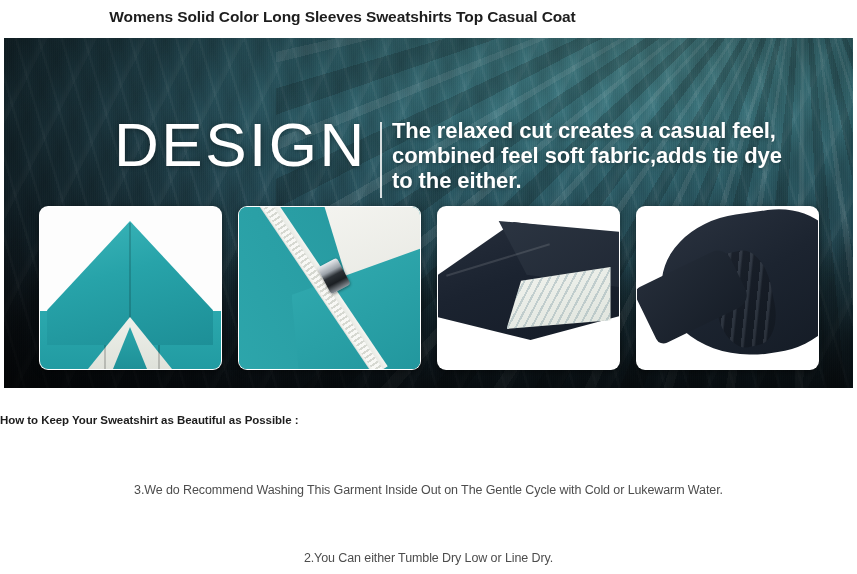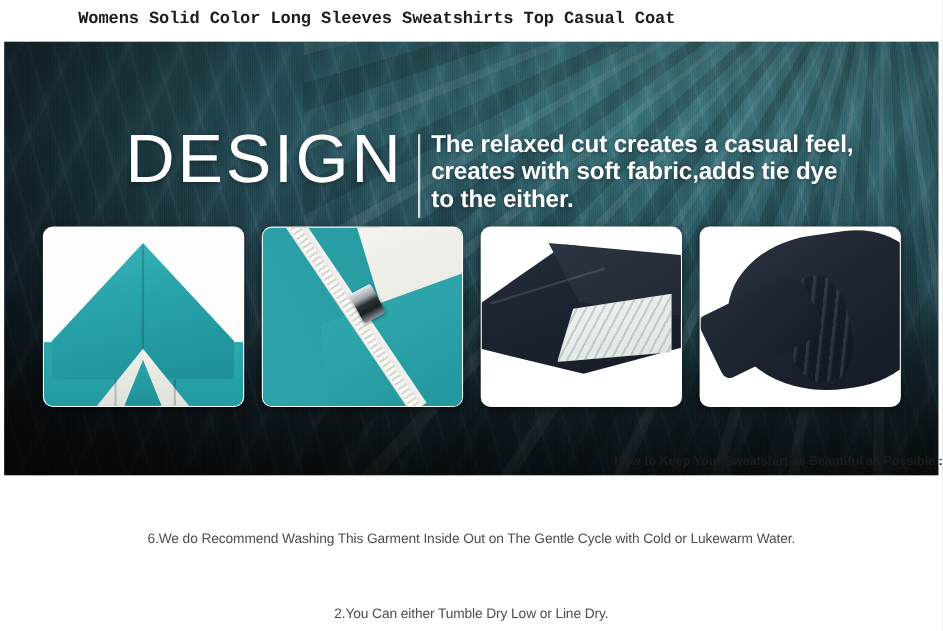--- a/index.html
+++ b/index.html
@@ -22,30 +22,29 @@
     text-align: center;
     font-size: 15.5px;
     font-weight: bold;
     color: #1d1d1d;
     letter-spacing: -0.1px;
     line-height: 30px;
     height: 30px;
     padding-top: 2px;
     box-sizing: border-box;
     white-space: nowrap;
-    font-family: Liberation Mono, monospace;
   }
 
   
   .banner {
     position: absolute;
     left: 4px;
     top: 38px;
     width: 849px;
-    height: 394px;
+    height: 350px;
     overflow: hidden;
     background: #16242c;
   }
   
   .fabric-base {
     position: absolute;
     inset: 0;
     background:
       radial-gradient(130% 120% at 78% 2%, #4b8c92 0%, #3c7a83 16%, #2e626d 34%, #244b57 52%, #1a333e 70%, #121f28 88%, #0d161d 100%),
       linear-gradient(110deg, #16252e 0%, #1d3a45 30%, #2d6670 55%, #20414e 78%, #101b23 100%);
@@ -296,21 +295,21 @@
       rgba(0,0,0,0.22) 4px 11px);
     border-radius: 40%;
     opacity: 0.9;
   }
 
   
   .care-heading {
     position: absolute;
     left: 0; top: 414px;
     width: 857px;
-    text-align: right;
+    text-align: left;
     font-size: 11.5px;
     font-weight: bold;
     color: #1d1d1d;
     letter-spacing: -0.05px;
   }
   .care-line {
     position: absolute;
     left: 0;
     width: 857px;
     text-align: center;
@@ -333,21 +332,21 @@
   <div class="fabric-folds2"></div>
   <div class="fabric-rays"></div>
   <div class="fabric-weave"></div>
   <div class="fabric-vignette"></div>
 
   <div class="banner-copy">
     <div class="design-word">DESIGN</div>
     <div class="copy-divider"></div>
     <div class="copy-lines">
       <div>The relaxed cut creates a casual feel,</div>
-      <div>creates with soft fabric,adds tie dye</div>
+      <div>combined feel soft fabric,adds tie dye</div>
       <div>to the either.</div>
     </div>
   </div>
 
   <div class="thumb-row">
 
     <div class="thumb">
       <div class="thumb-inner">
         <div class="hood-bg"></div>
         <div class="hood-body"></div>
@@ -389,14 +388,14 @@
         <div class="cuff-sleeve"></div>
         <div class="cuff-ruche"></div>
         <div class="cuff-band"></div>
       </div>
     </div>
 
   </div>
 </div>
 
 <div class="care-heading">How to Keep Your Sweatshirt as Beautiful as Possible :</div>
-<div class="care-line care-line-1">6.We do Recommend Washing This Garment Inside Out on The Gentle Cycle with Cold or Lukewarm Water.</div>
+<div class="care-line care-line-1">3.We do Recommend Washing This Garment Inside Out on The Gentle Cycle with Cold or Lukewarm Water.</div>
 <div class="care-line care-line-2">2.You Can either Tumble Dry Low or Line Dry.</div>
 
 </body></html>

